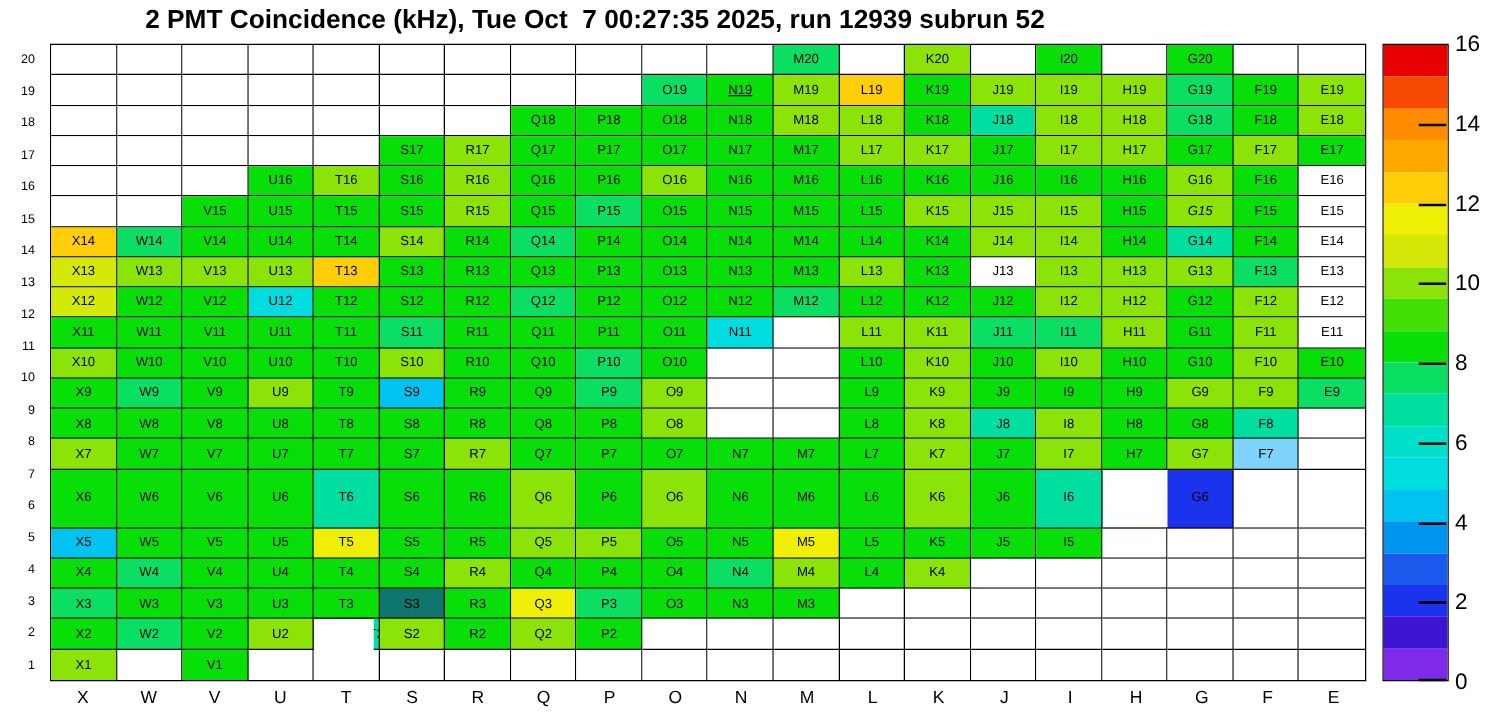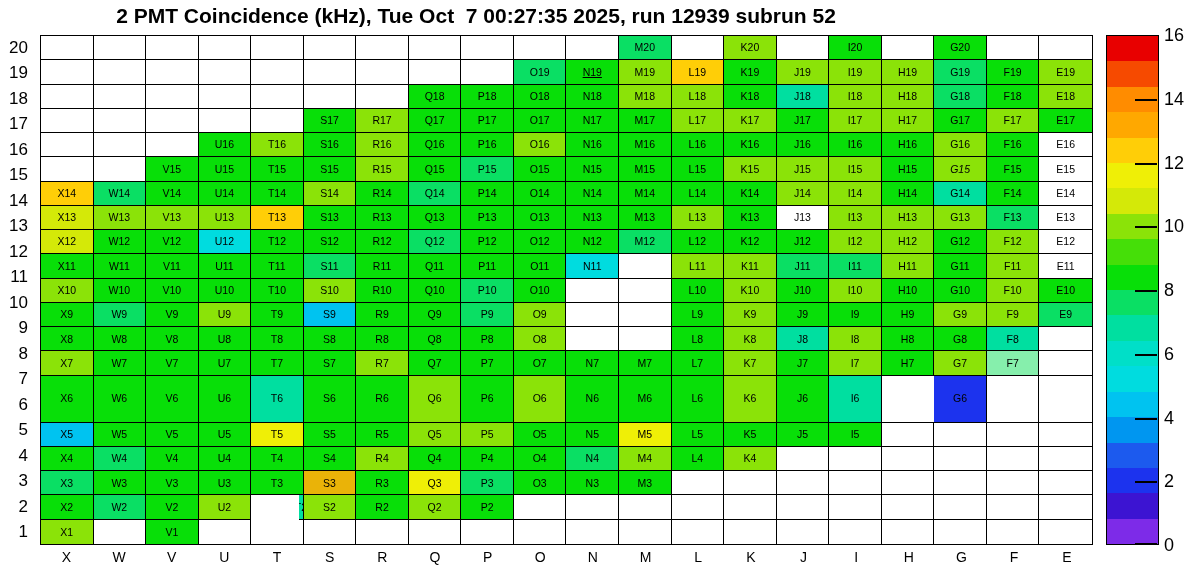--- a/index.html
+++ b/index.html
@@ -22,21 +22,21 @@
     font-size:10.5px;line-height:1;color:#000;overflow:hidden;
   }
   .cell:nth-child(20n){border-right:none;}
   .cell:nth-last-child(-n+20){border-bottom:none;}
   #y-axis{
     position:absolute;left:0;top:35px;width:34px;height:510px;
     display:flex;flex-direction:column;
   }
   .y-lab{
     flex:1;display:flex;align-items:center;justify-content:flex-end;
-    padding-right:6px;font-size:17px;
+    padding-right:6px;font-size:10px;
   }
   #x-axis{
     position:absolute;left:40px;top:549px;width:1053px;display:flex;
   }
   .x-lab{flex:1;text-align:center;font-size:14px;}
   #colorbar{
     position:absolute;left:1106px;top:35px;width:53px;height:510px;
     display:flex;flex-direction:column;border:1px solid #000;box-sizing:border-box;
   }
   .cb-band{flex:1;}
@@ -346,21 +346,21 @@
       <div class="cell" style="background: rgb(8, 223, 8);">P7</div>
       <div class="cell" style="background: rgb(8, 223, 8);">O7</div>
       <div class="cell" style="background: rgb(8, 223, 8);">N7</div>
       <div class="cell" style="background: rgb(8, 223, 8);">M7</div>
       <div class="cell" style="background: rgb(8, 223, 8);">L7</div>
       <div class="cell" style="background: rgb(139, 227, 8);">K7</div>
       <div class="cell" style="background: rgb(8, 223, 8);">J7</div>
       <div class="cell" style="background: rgb(139, 227, 8);">I7</div>
       <div class="cell" style="background: rgb(8, 223, 8);">H7</div>
       <div class="cell" style="background: rgb(139, 227, 8);">G7</div>
-      <div class="cell" style="background: #86efac; text-align: center;">F7</div>
+      <div class="cell" style="background: #7dd3fc; text-align: center;">F7</div>
       <div class="cell" style="background: rgb(255, 255, 255);"></div>
       <div class="cell" style="background: rgb(8, 223, 8);">X6</div>
       <div class="cell" style="background: rgb(8, 223, 8);">W6</div>
       <div class="cell" style="background: rgb(8, 223, 8);">V6</div>
       <div class="cell" style="background: rgb(8, 223, 8);">U6</div>
       <div class="cell" style="background: rgb(0, 223, 160);">T6</div>
       <div class="cell" style="background: rgb(8, 223, 8);">S6</div>
       <div class="cell" style="background: rgb(8, 223, 8);">R6</div>
       <div class="cell" style="background: rgb(139, 227, 8);">Q6</div>
       <div class="cell" style="background: rgb(8, 223, 8);">P6</div>
@@ -413,21 +413,21 @@
       <div class="cell" style="background: rgb(255, 255, 255);"></div>
       <div class="cell" style="background: rgb(255, 255, 255);"></div>
       <div class="cell" style="background: rgb(255, 255, 255);"></div>
       <div class="cell" style="background: rgb(255, 255, 255);"></div>
       <div class="cell" style="background: rgb(255, 255, 255);"></div>
       <div class="cell" style="background: rgb(10, 223, 100);">X3</div>
       <div class="cell" style="background: rgb(8, 223, 8);">W3</div>
       <div class="cell" style="background: rgb(8, 223, 8);">V3</div>
       <div class="cell" style="background: rgb(8, 223, 8);">U3</div>
       <div class="cell" style="background: rgb(8, 223, 8);">T3</div>
-      <div class="cell" style="background: #eab308;">S3</div>
+      <div class="cell" style="background: #0f766e;">S3</div>
       <div class="cell" style="background: rgb(8, 223, 8);">R3</div>
       <div class="cell" style="background: rgb(239, 239, 6);">Q3</div>
       <div class="cell" style="background: rgb(10, 223, 100);">P3</div>
       <div class="cell" style="background: rgb(8, 223, 8);">O3</div>
       <div class="cell" style="background: rgb(8, 223, 8);">N3</div>
       <div class="cell" style="background: rgb(8, 223, 8);">M3</div>
       <div class="cell" style="background: rgb(255, 255, 255);"></div>
       <div class="cell" style="background: rgb(255, 255, 255);"></div>
       <div class="cell" style="background: rgb(255, 255, 255);"></div>
       <div class="cell" style="background: rgb(255, 255, 255);"></div>

